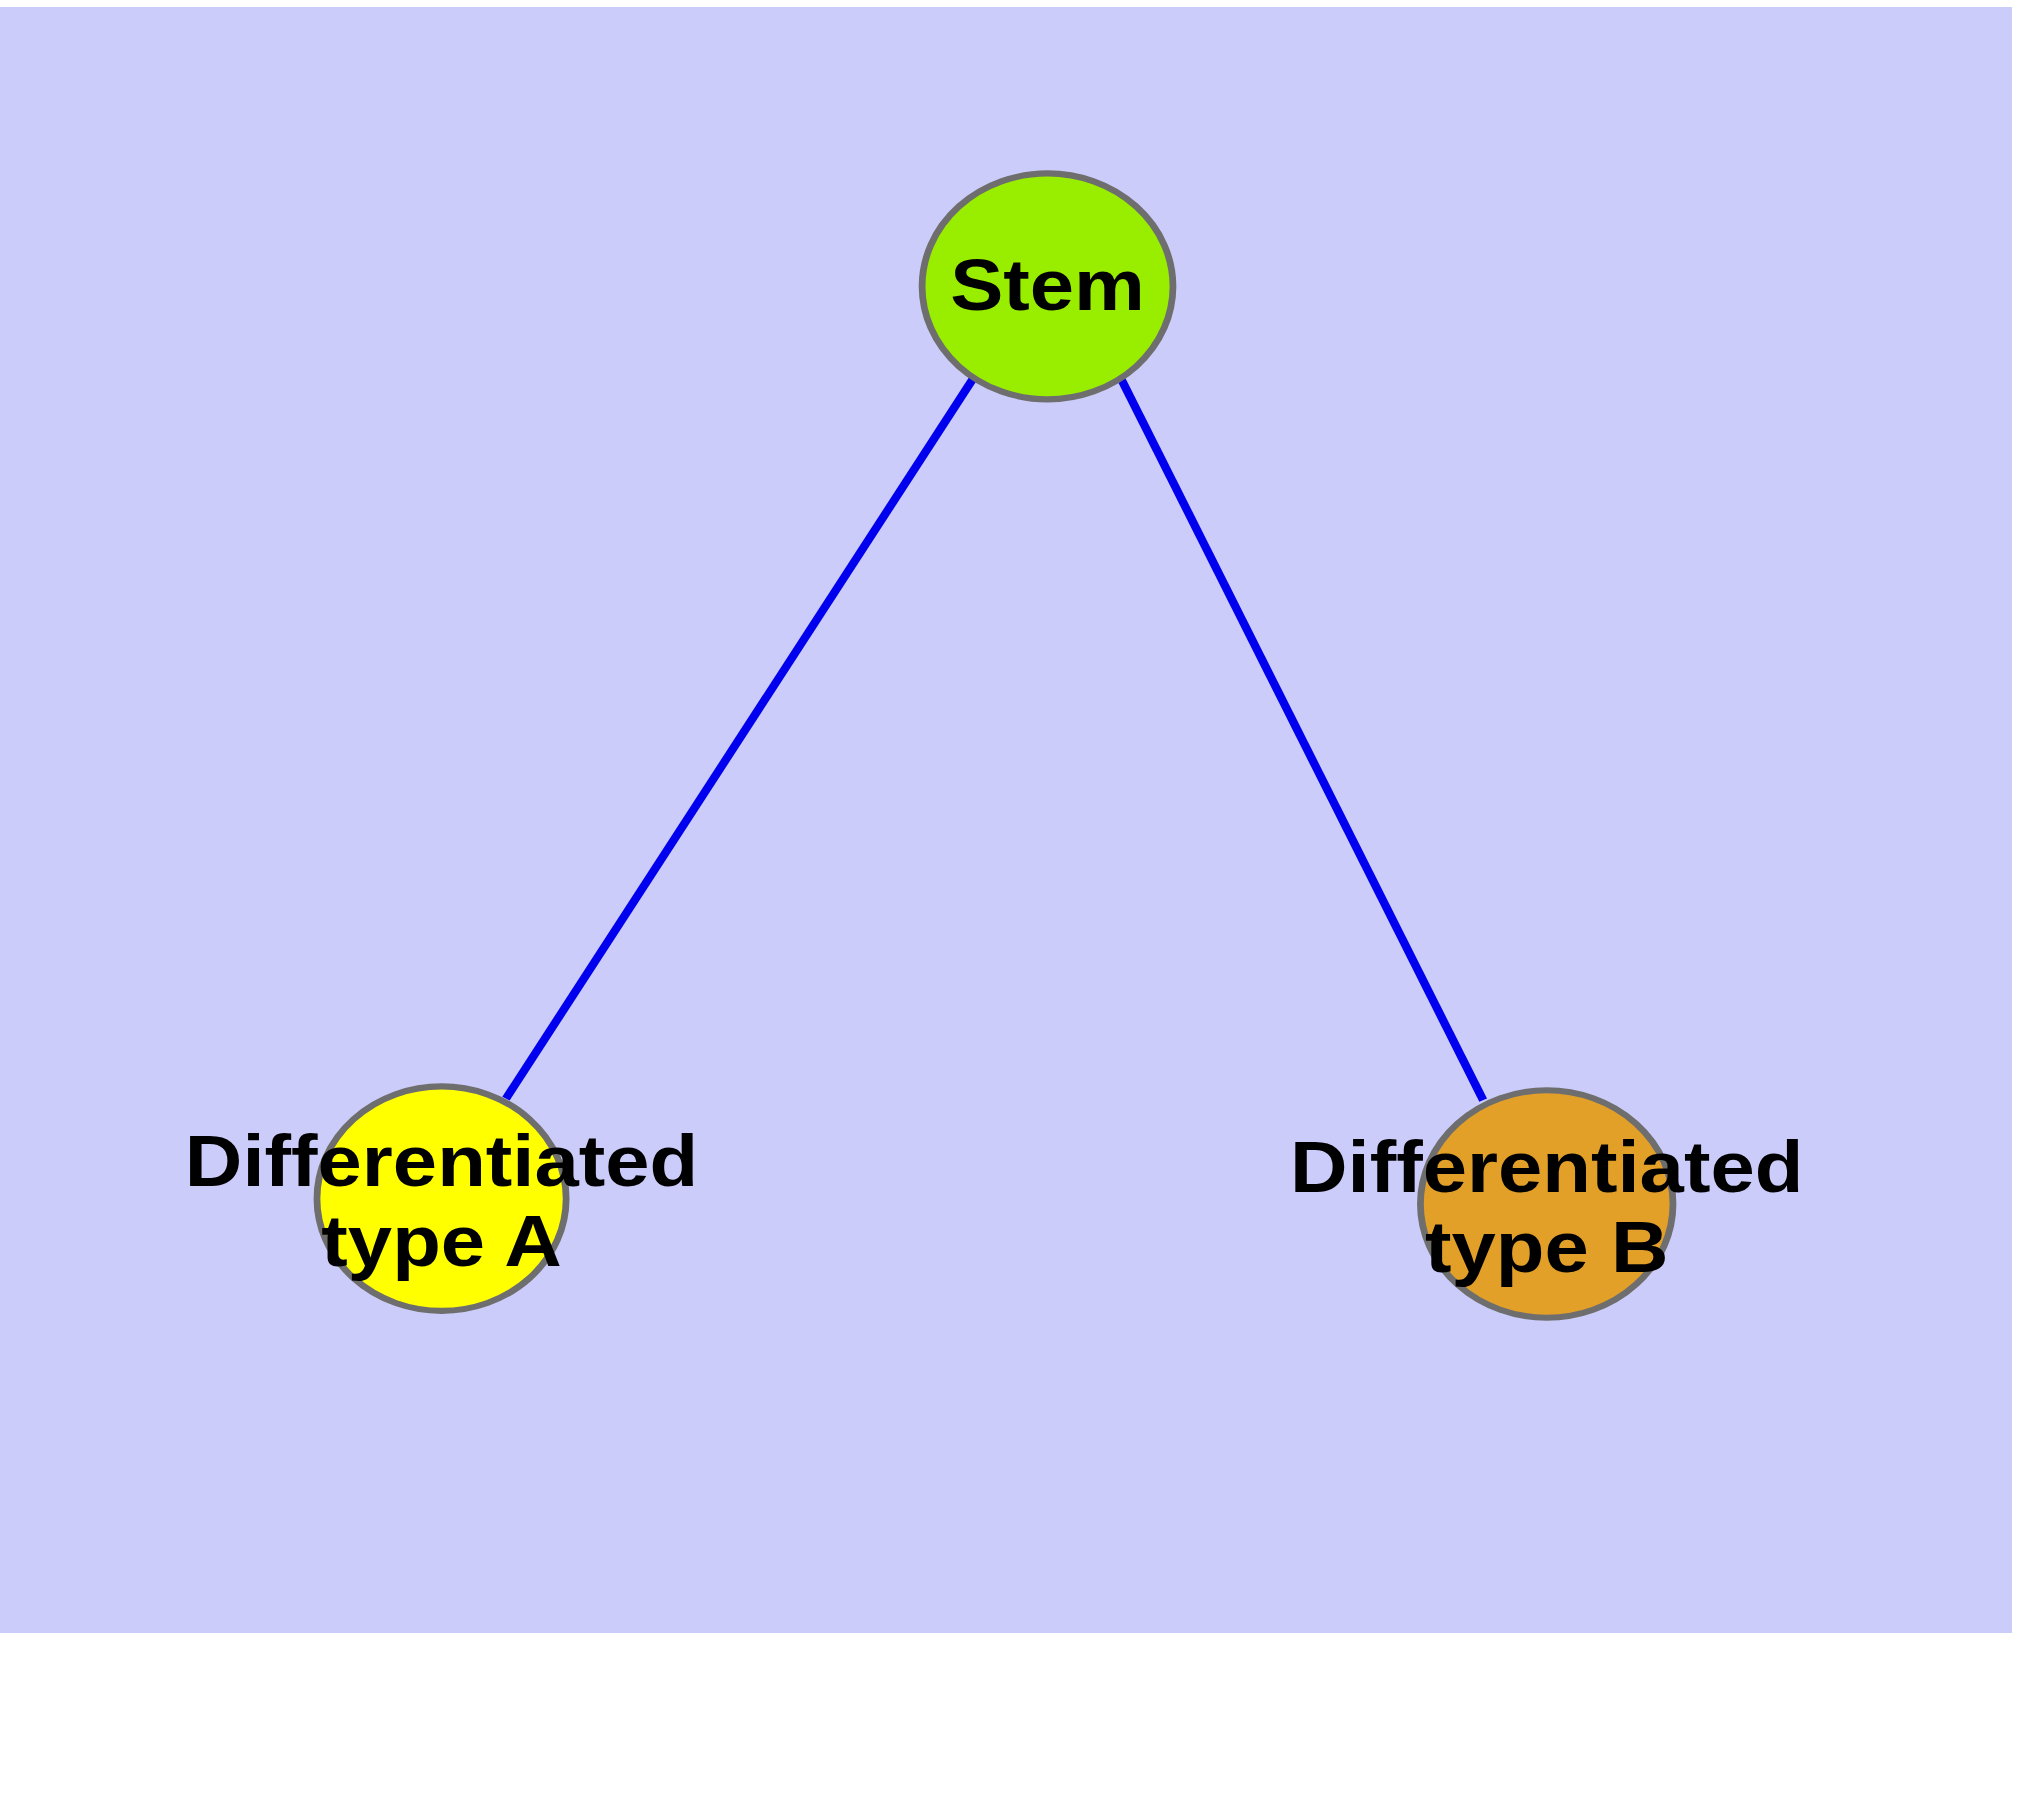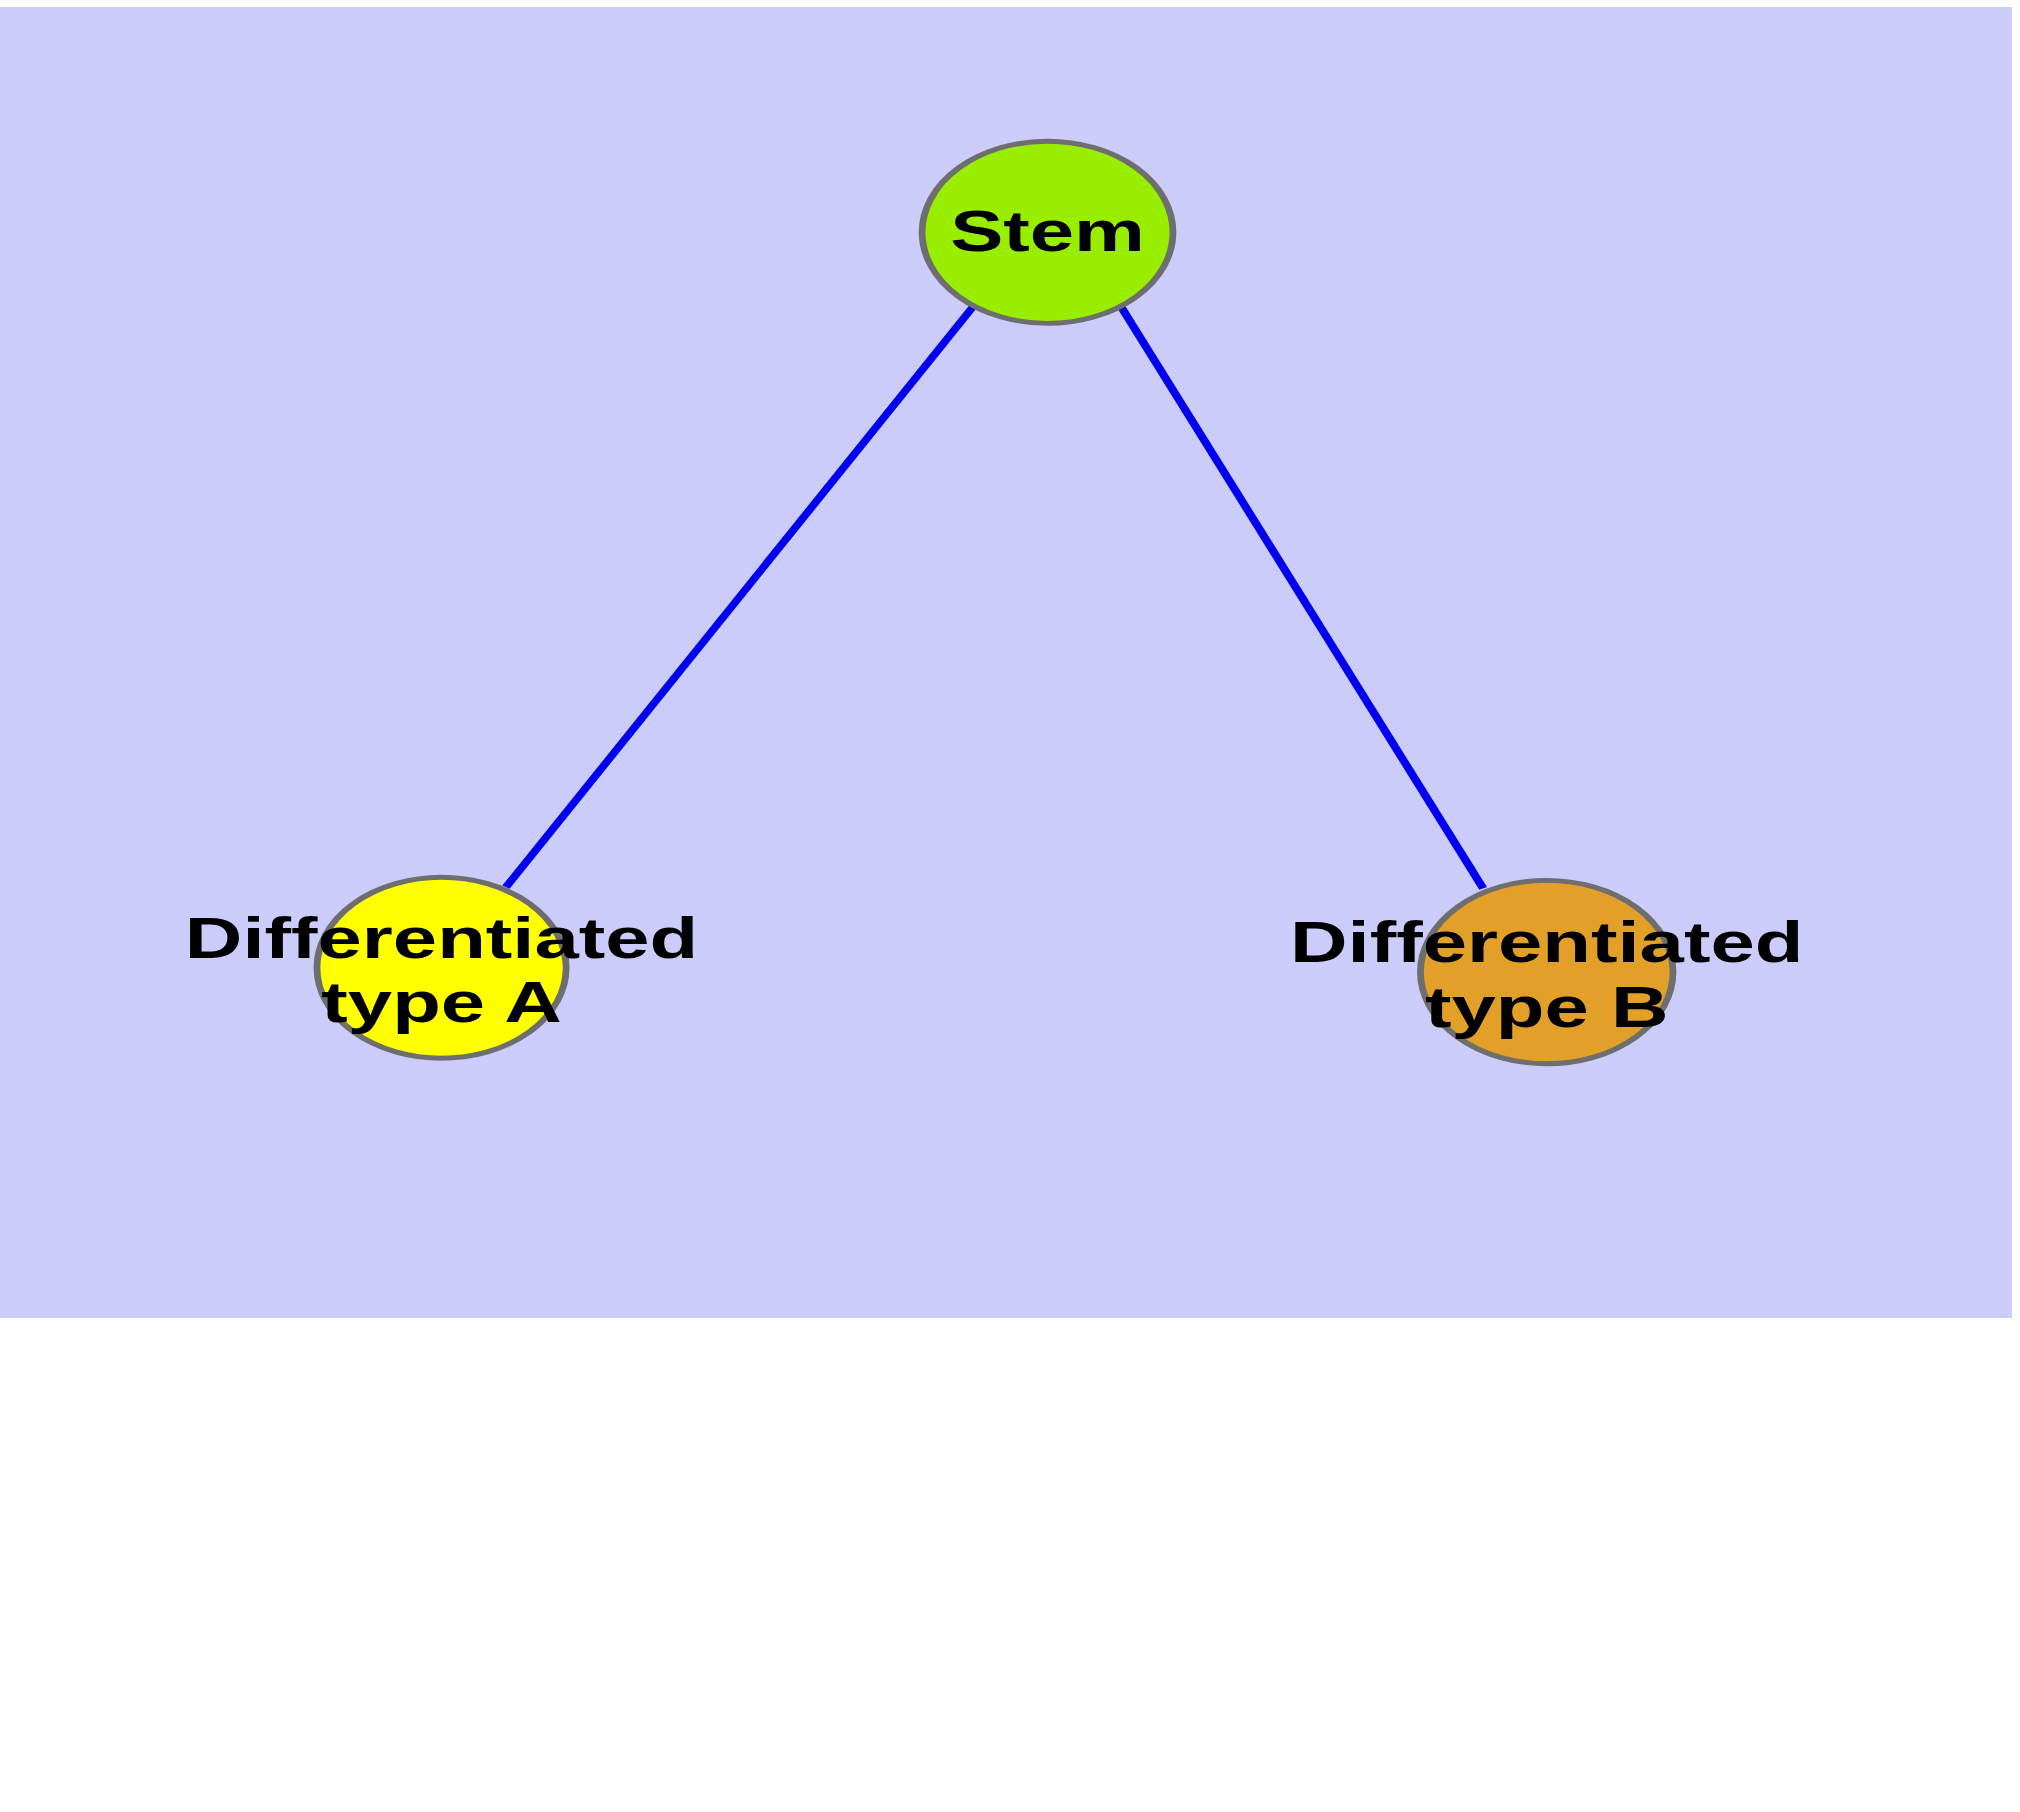--- a/index.html
+++ b/index.html
@@ -13,21 +13,21 @@
     height: 1812px;
     background: #ffffff;
     overflow: hidden;
     font-family: "Liberation Sans", sans-serif;
   }
   #plot-area {
     position: absolute;
     left: 0px;
     top: 6.8px;
     width: 2012px;
-    height: 1311px;
+    height: 1626px;
     background: #ccccfa;
   }
   #graph-svg {
     position: absolute;
     left: 0;
     top: 0;
     width: 100%;
     height: 100%;
     display: block;
   }

